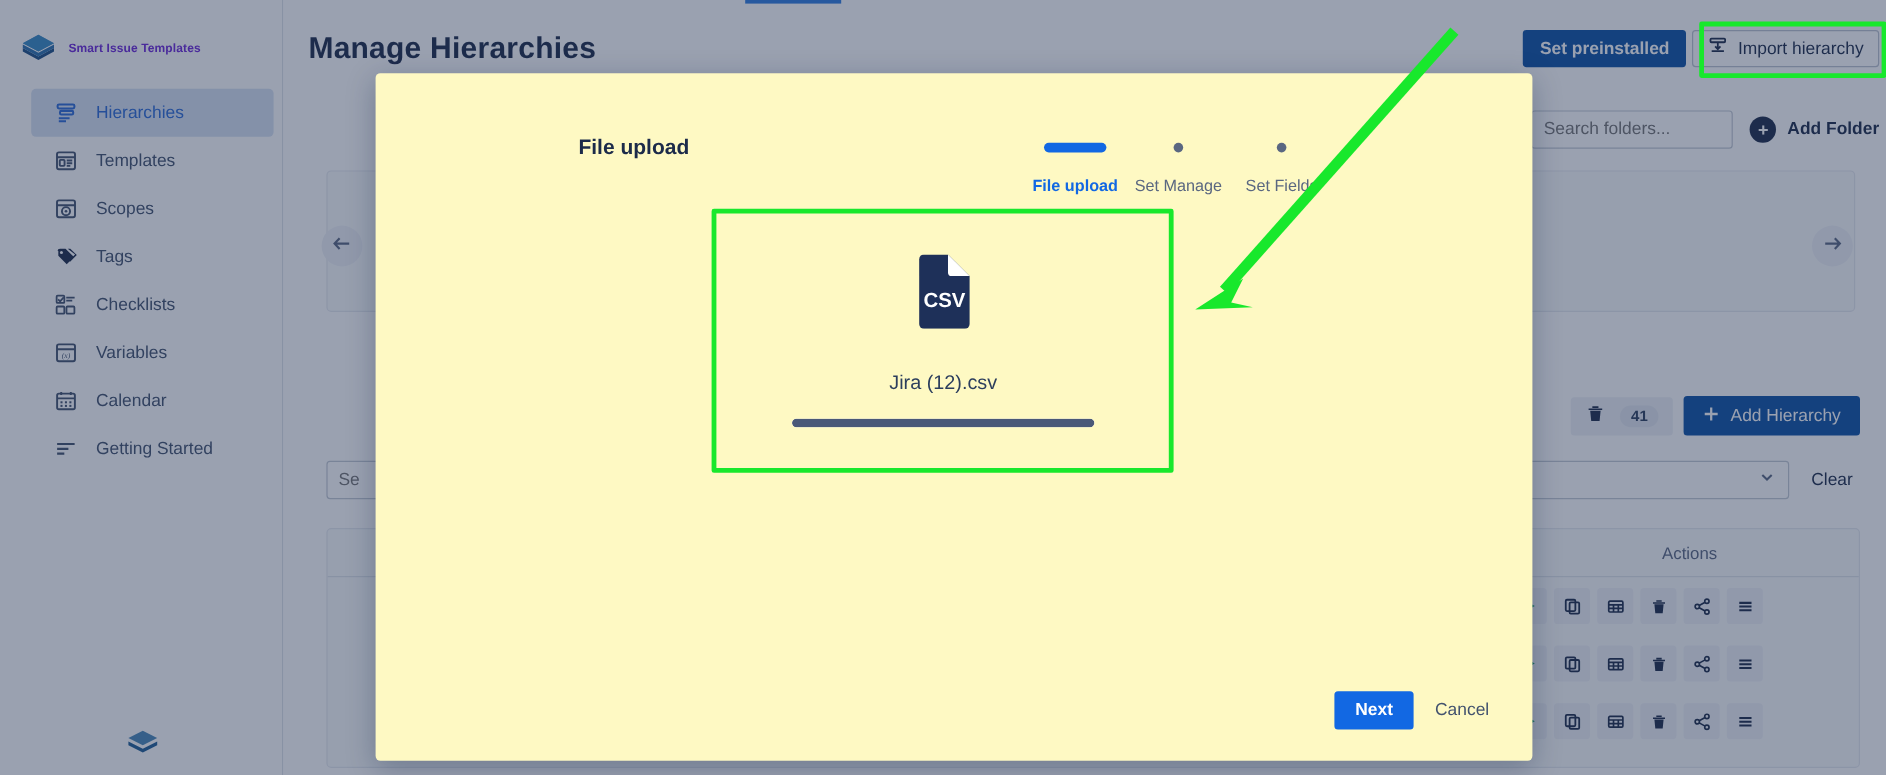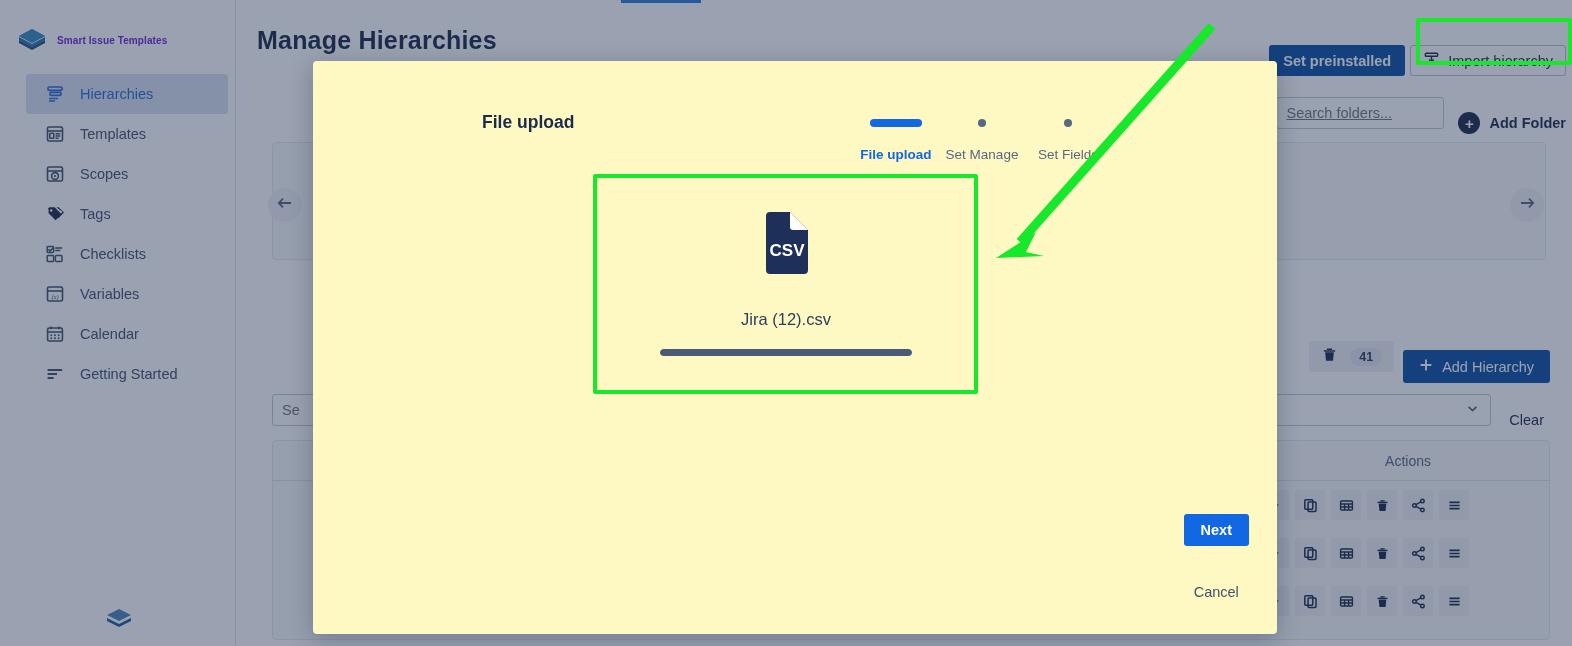--- a/index.html
+++ b/index.html
@@ -41,37 +41,37 @@
   .nav-icon { width: 22px; height: 22px; flex: 0 0 22px; display:flex; align-items:center; justify-content:center; }
   .nav-icon svg { display: block; }
   .side-footer { position: absolute; left: 104px; bottom: 12px; width: 30px; height: 30px; }
 
   
   .main { flex: 1 1 auto; position: relative; background: #ffffff; overflow: hidden; }
   .page-title {
     position: absolute; left: 21px; top: 26px;
     font-size: 25px; font-weight: bold; color: #1c2b4a; letter-spacing: .2px;
   }
-  .btn { font-family: inherit; border: none; cursor: pointer; margin-top: 20px; }
+  .btn { font-family: inherit; border: none; cursor: pointer; }
   .btn-primary {
     background: #0c50a4; color: #fff; font-size: 14.5px; font-weight: bold;
     border-radius: 3px; padding: 0 14px; height: 31px;
   }
   .btn-ghost {
     background: transparent; color: #1c2b4a; font-size: 14.5px;
     border: 1px solid #bcc3cf; border-radius: 3px; height: 31px;
     padding: 0 12px; display: flex; align-items: center; gap: 8px;
   }
   .top-actions { position: absolute; right: 6px; top: 25px; display: flex; align-items: center; gap: 5px; }
 
   .row2 { position: absolute; right: 6px; top: 92px; display: flex; align-items: center; gap: 14px; }
   .search-folders {
     width: 168px; height: 32px; border: 1px solid #c4cad4; border-radius: 3px;
     background: transparent; font-size: 14.5px; color: #6b778c;
-    font-family: inherit; padding: 0 9px; text-decoration: underline;
+    font-family: inherit; padding: 0 9px;
   }
   .btn-addfolder {
     background: transparent; color: #1c2b4a; font-size: 14.5px; font-weight: bold;
     display: flex; align-items: center; gap: 9px; border: none;
   }
   .circle-plus {
     width: 22px; height: 22px; border-radius: 50%; background: #1c2b4a; color: #fff;
     display: flex; align-items: center; justify-content: center;
     font-size: 15px; line-height: 1; font-weight: bold;
   }
@@ -167,21 +167,21 @@
   }
   .csv-icon { width: 52px; height: 62px; }
   .file-name { margin-top: 36px; font-size: 16.5px; color: #2c3e5d; }
   .progress-track {
     margin-top: 20px; width: 252px; height: 7px; border-radius: 4px; background: #e4e7ec;
     overflow: hidden;
   }
   .progress-fill { width: 100%; height: 100%; background: #4a5978; border-radius: 4px; }
 
   .modal-footer {
-    position: absolute; right: 28px; bottom: 26px; display: flex; align-items: center; gap: 10px; flex-direction: column;
+    position: absolute; right: 28px; bottom: 26px; display: flex; align-items: center; gap: 10px;
   }
   .btn-next {
     background: #1268e3; color: #fff; font-size: 14.5px; font-weight: bold;
     border-radius: 3px; height: 32px; padding: 0 17px;
   }
   .btn-cancel { background: transparent; border: none; color: #42526e; font-size: 14.5px; padding: 0 8px; height: 32px; }
 
   
   .anno { position: absolute; z-index: 60; pointer-events: none; }
   .anno-box { border: 4px solid #18e82c; border-radius: 2px; }

